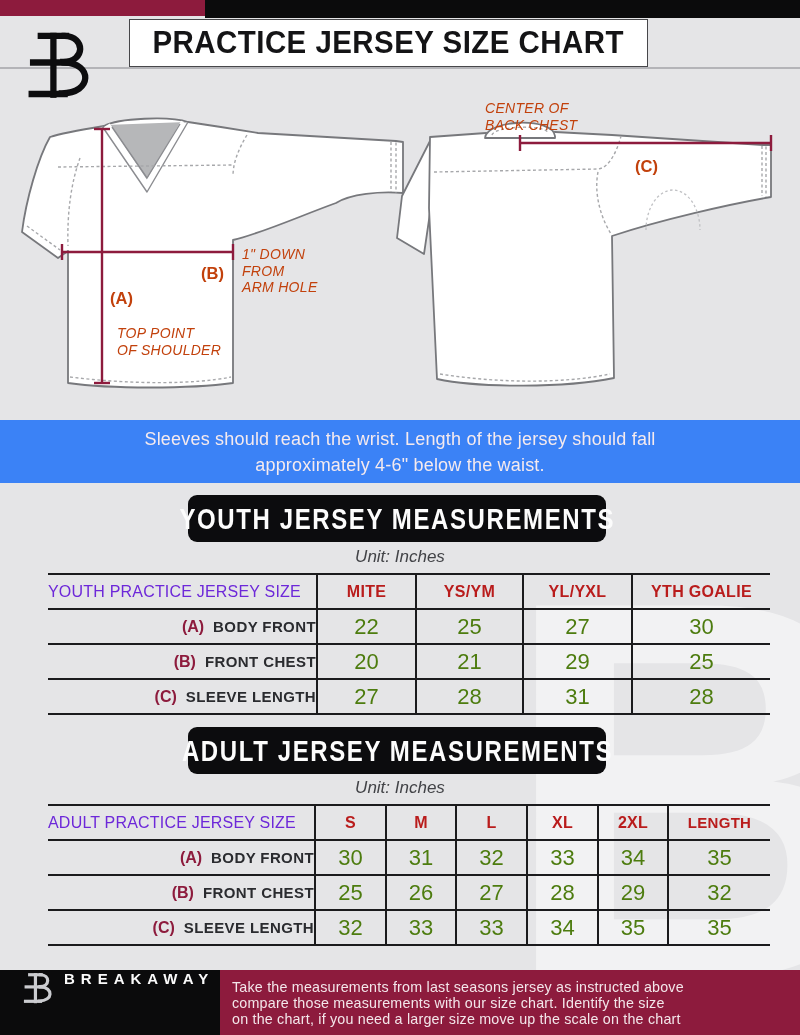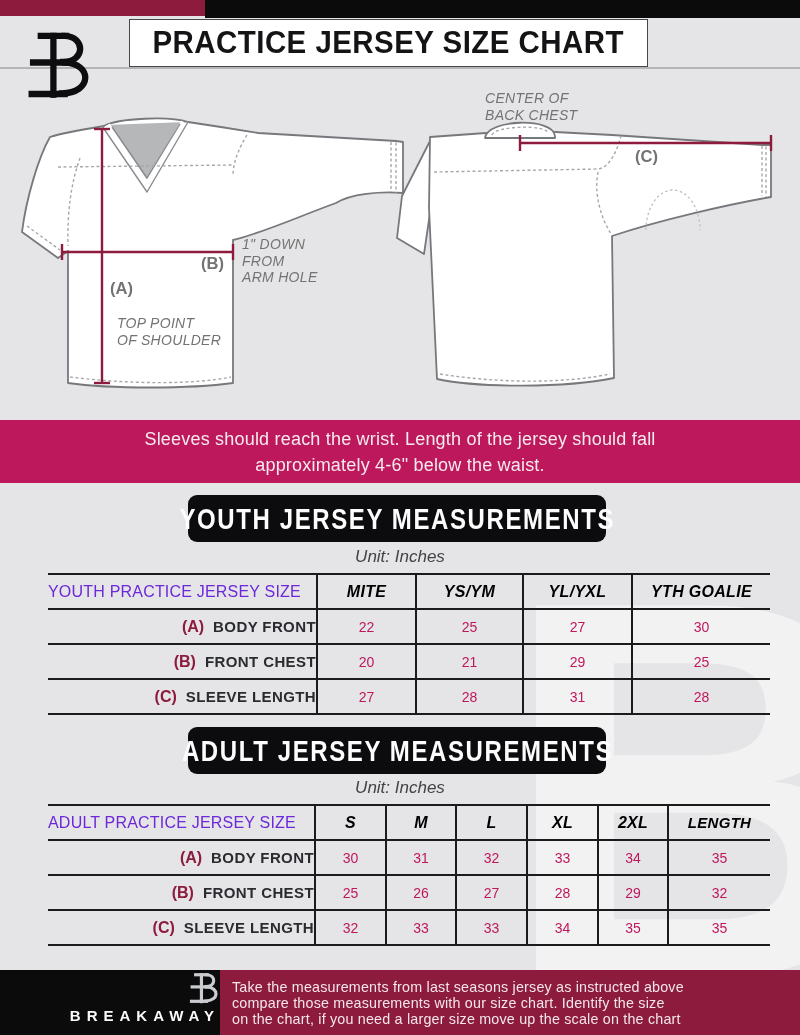--- a/index.html
+++ b/index.html
@@ -20,29 +20,29 @@
     display:inline-block;transform:scaleX(.95);white-space:nowrap;}
   .season-box{
     position:absolute;left:648px;top:18px;width:152px;height:49px;background:#8d1b3d;
     display:flex;align-items:center;justify-content:center;
   }
   .season-box .t{font-size:22px;font-weight:bold;color:#f7f2f4;letter-spacing:3px;
     display:inline-block;transform:scaleX(.9);white-space:nowrap;}
   .logo-top{position:absolute;left:24px;top:26px;}
   
   .diagram{position:absolute;left:0;top:88px;width:800px;height:335px;}
-  .mlabel{position:absolute;color:#737373;white-space:nowrap;}
+  .mlabel{position:absolute;color:#c2410c;white-space:nowrap;margin-top:10px;}
   .mkey{font-weight:bold;font-size:16.5px;}
   .mdesc{font-style:italic;font-size:14px;line-height:16.5px;letter-spacing:.3px;}
   .lbl-a-key{left:110px;top:279px;} .lbl-a-desc{left:117px;top:315px;}
   .lbl-b-key{left:201px;top:254px;} .lbl-b-desc{left:242px;top:236px;}
   .lbl-c-key{left:635px;top:147px;} .lbl-c-desc{left:485px;top:90px;}
   
   .banner{
-    position:absolute;left:0;top:420px;width:800px;height:63px;background:#be185d;
+    position:absolute;left:0;top:420px;width:800px;height:63px;background:#3b82f6;
     display:flex;flex-direction:column;align-items:center;justify-content:center;
   }
   .banner .line{color:#f5eaee;font-size:18px;line-height:26px;letter-spacing:.2px;}
   
   .section-banner{
     position:absolute;left:188px;width:418px;height:47px;background:#0c0c0e;border-radius:9px;
     display:flex;align-items:center;justify-content:center;z-index:2;
   }
   .section-banner .t{color:#fcfcfc;font-size:30px;font-weight:bold;letter-spacing:2px;
     display:inline-block;transform:scaleX(.8);white-space:nowrap;}
@@ -51,31 +51,31 @@
     font-size:17px;color:#424347;z-index:2;}
   .yu{top:547px;} .au{top:778px;}
   
   table.size{position:absolute;left:48px;width:722px;border-collapse:collapse;table-layout:fixed;
     border-top:2px solid #1b1b1d;z-index:2;}
   .yt{top:573px;} .at{top:804px;}
   table.size tr{height:35px;}
   table.size td{border-bottom:2px solid #1b1b1d;padding:0;vertical-align:middle;}
   table.size td + td{border-left:2px solid #1b1b1d;text-align:center;}
   td.firsthead{font-size:16px;color:#6d28d9;padding-left:12px;letter-spacing:.2px;}
-  td.sizehead{font-size:16px;font-weight:bold;color:#000000;letter-spacing:.3px;font-style:italic;}
+  td.sizehead{font-size:16px;font-weight:bold;color:#b91c1c;letter-spacing:.3px;}
   td.rowlabel{padding-left:24px;font-size:15px;color:#222327;text-align:right;}
   td.rowlabel .key{color:#8d1b3d;font-weight:bold;font-size:16px;margin-right:9px;}
   td.rowlabel .lab{font-weight:bold;color:#2a2b2f;letter-spacing:.4px;}
-  td.val{font-size:14px;color:#be185d;}
+  td.val{font-size:22px;color:#4d7c0f;}
   
   .watermark{position:absolute;right:-90px;top:520px;font-size:540px;font-weight:bold;
     color:#ffffff;opacity:.5;z-index:0;line-height:1;user-select:none;}
   
   .footer{position:absolute;left:0;top:970px;width:800px;height:65px;background:#0b0b0c;z-index:3;}
-  .footer-brand{position:absolute;left:0;top:0;width:220px;height:65px;display:flex;align-items:flex-end;flex-direction:column;}
+  .footer-brand{position:absolute;left:0;top:0;width:220px;height:65px;display:flex;align-items:flex-start;}
   .footer-brand svg{margin-left:22px;}
   .footer-brand .t{color:#fafafa;font-size:15px;font-weight:bold;letter-spacing:6px;margin-left:10px;}
   .footer-note{position:absolute;left:220px;top:0;width:580px;height:65px;background:#8d1b3d;
     box-sizing:border-box;padding:9px 8px 0 12px;}
   .footer-note .line{display:block;color:#f3e6ea;font-size:14.3px;line-height:16px;letter-spacing:.2px;}
 </style>
 </head>
 <body>
 
 <div class="page">

